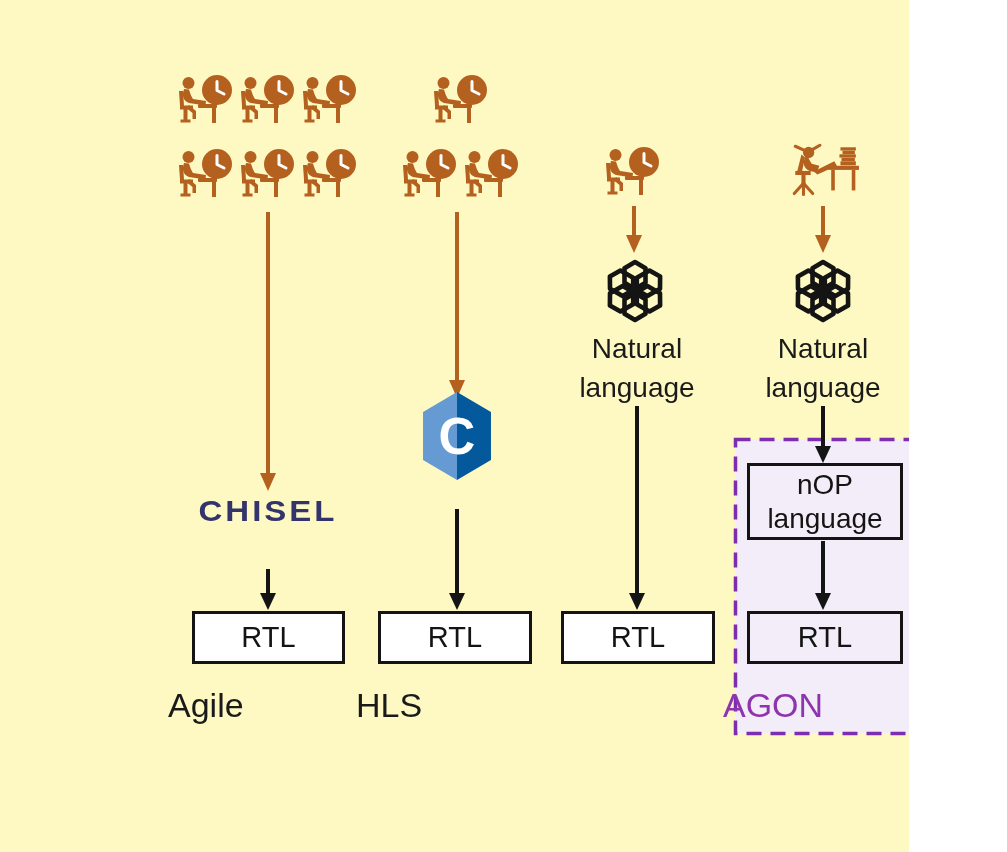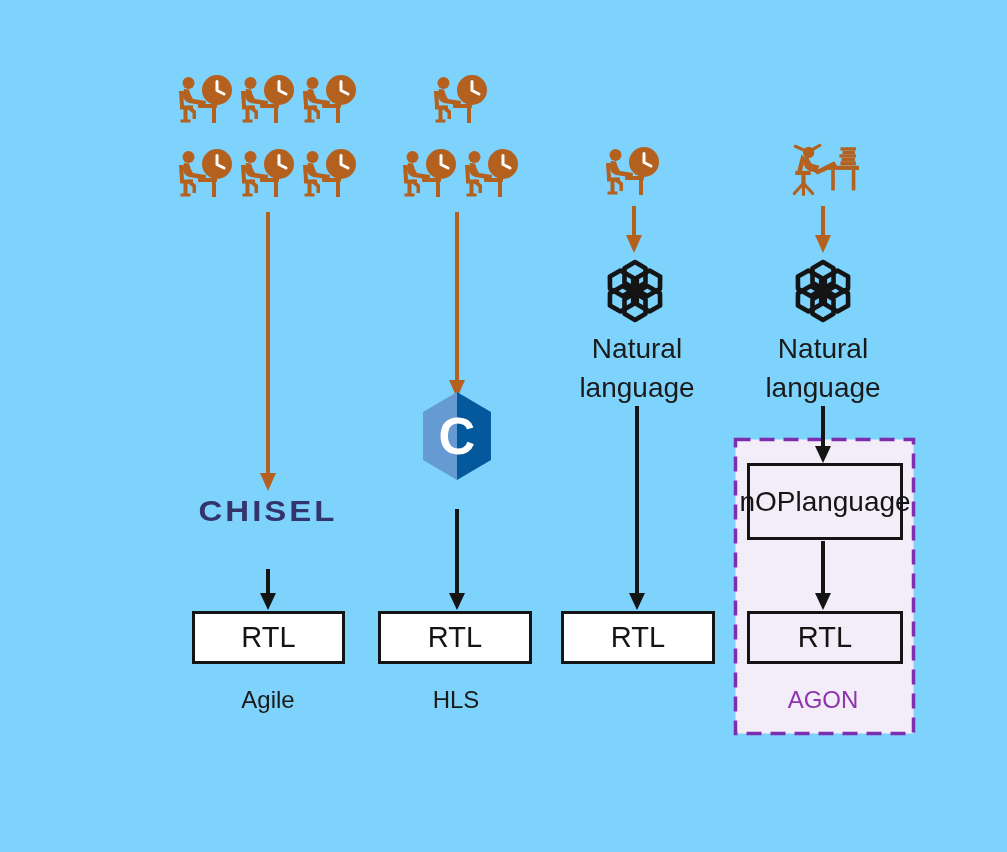--- a/index.html
+++ b/index.html
@@ -1,38 +1,38 @@
 <!DOCTYPE html>
 <html><head>
 <meta charset="utf-8">
 <style>
   html,body{margin:0;padding:0;background:#ffffff;}
   #canvas{
-    position:relative;width:1007px;height:852px;background:#7dd3fc;overflow:hidden;
+    position:relative;width:909px;height:852px;background:#fef9c3;overflow:hidden;
     font-family:"Liberation Sans", sans-serif;color:#1a1a1a;
   }
   .abs{position:absolute;}
   .icon{position:absolute;}
   
   .arrow{position:absolute;width:18px;display:flex;flex-direction:column;align-items:center;}
   .arrow .line{background:#b4601f;width:4px;}
   .arrow .head{width:0;height:0;border-left:8px solid transparent;border-right:8px solid transparent;border-top:18px solid #b4601f;}
   .arrow.black .line{background:#141414;width:3.5px;}
   .arrow.black .head{border-left:8px solid transparent;border-right:8px solid transparent;border-top:17px solid #141414;}
   
   .rtl-box,.nop-box{
     position:absolute;box-sizing:border-box;border:3px solid #141414;background:#ffffff;
     display:flex;align-items:center;justify-content:center;text-align:center;
     font-size:29px;color:#141414;
   }
   .transparent-box{background:transparent;}
-  .nop-box{flex-direction:row;line-height:34px;font-size:28px;}
+  .nop-box{flex-direction:column;line-height:34px;font-size:28px;}
   
   .txt{position:absolute;text-align:center;font-size:28px;line-height:39px;color:#1a1a1a;}
-  .flow-label{position:absolute;text-align:center;font-size:24px;color:#1a1a1a;}
+  .flow-label{position:absolute;font-size:34px;color:#1a1a1a;}
   .chisel-logo{
     position:absolute;text-align:center;font-weight:800;font-size:33px;letter-spacing:3px;
     color:#34346d;transform:scaleY(0.9);
   }
   .agon-label{font-weight:normal;color:#8e34ad;}
 </style>
 </head>
 <body>
 
 <div id="canvas">

